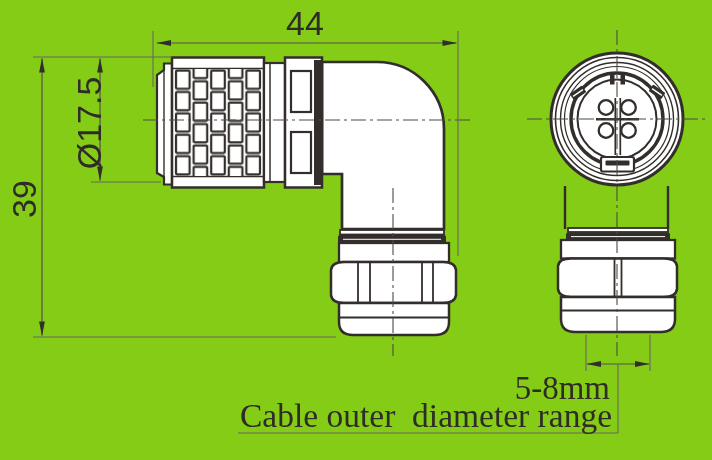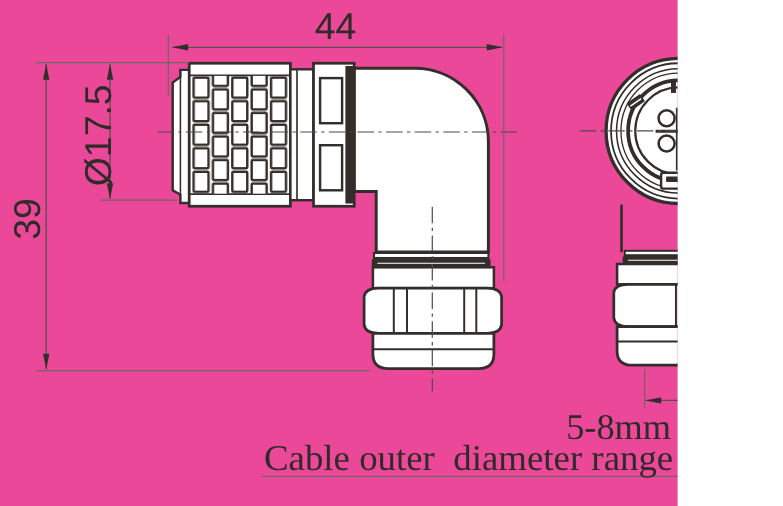--- a/index.html
+++ b/index.html
@@ -1,16 +1,16 @@
 <!DOCTYPE html>
 <html><head>
 <meta charset="utf-8">
 <style>
   html,body{margin:0;padding:0;background:#ffffff;}
-  .stage{position:relative;width:616px;height:460px;background:#ec4899;overflow:hidden;
+  .stage{position:relative;width:712px;height:460px;background:#84cc16;overflow:hidden;
          font-family:"Liberation Sans",sans-serif;}
   svg{position:absolute;left:0;top:0;}
   .outline{stroke:#332e2b;fill:none;}
   .wfill{fill:#ffffff;stroke:#332e2b;}
   .dark{fill:#332e2b;stroke:none;}
   .ext{stroke:#6b6764;stroke-width:1.1;fill:none;}
   .dim{stroke:#55514e;stroke-width:1.2;fill:none;}
   .cl{stroke:#4e4a47;stroke-width:1.1;fill:none;stroke-dasharray:15 4 3 4;}
   .t-sans{font-family:"Liberation Sans",sans-serif;font-size:34px;fill:#2f2b28;}
   .t-serif{font-family:"Liberation Serif",serif;font-size:33px;fill:#2f2b28;white-space:pre;}

